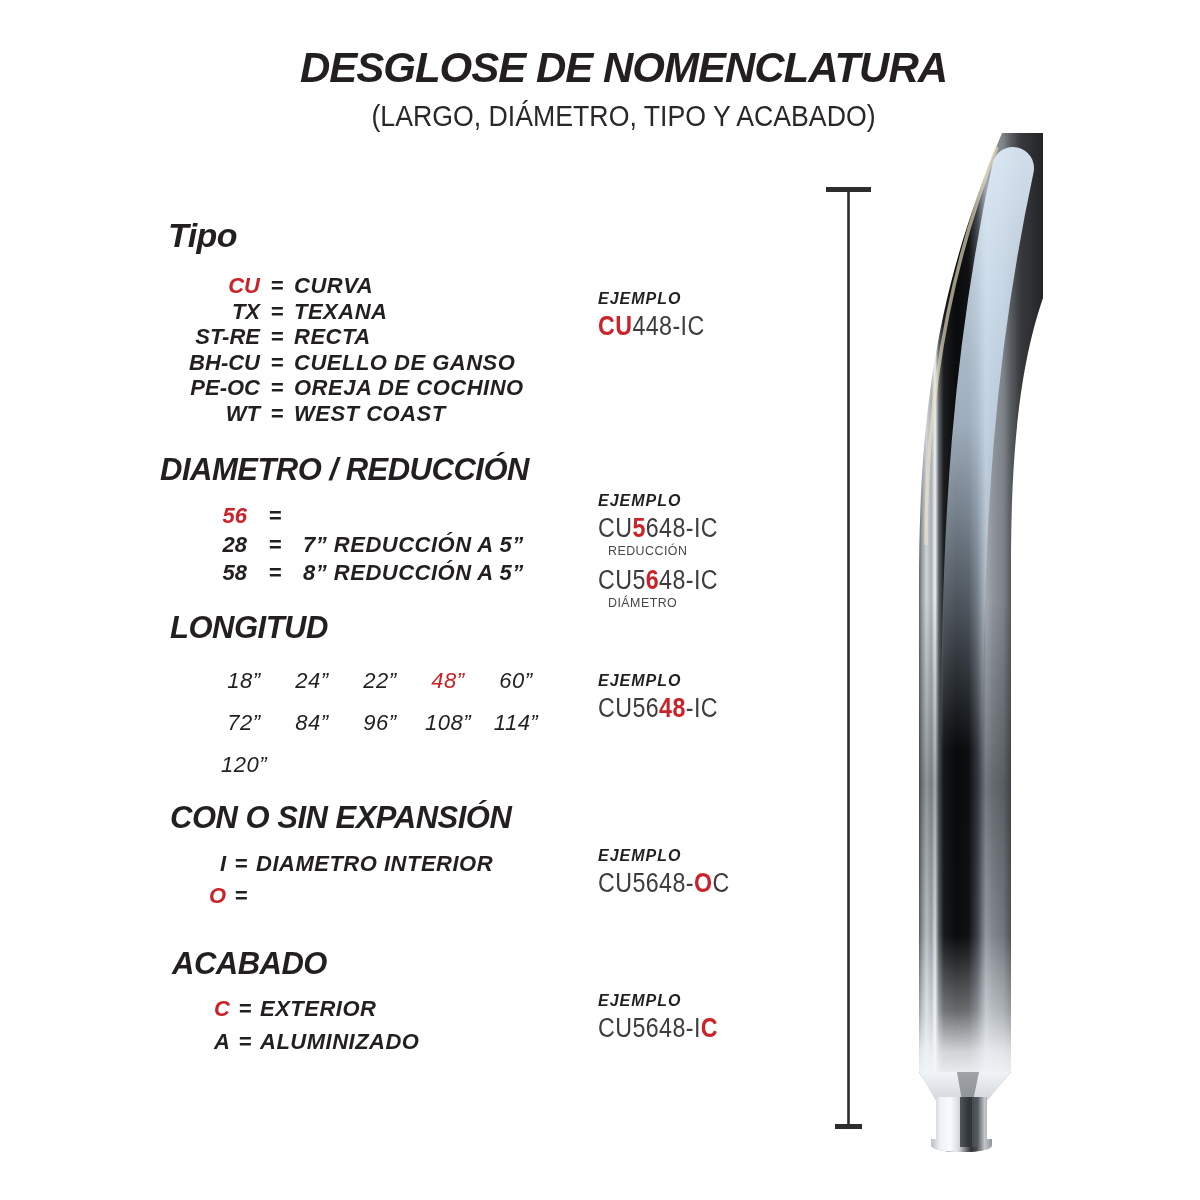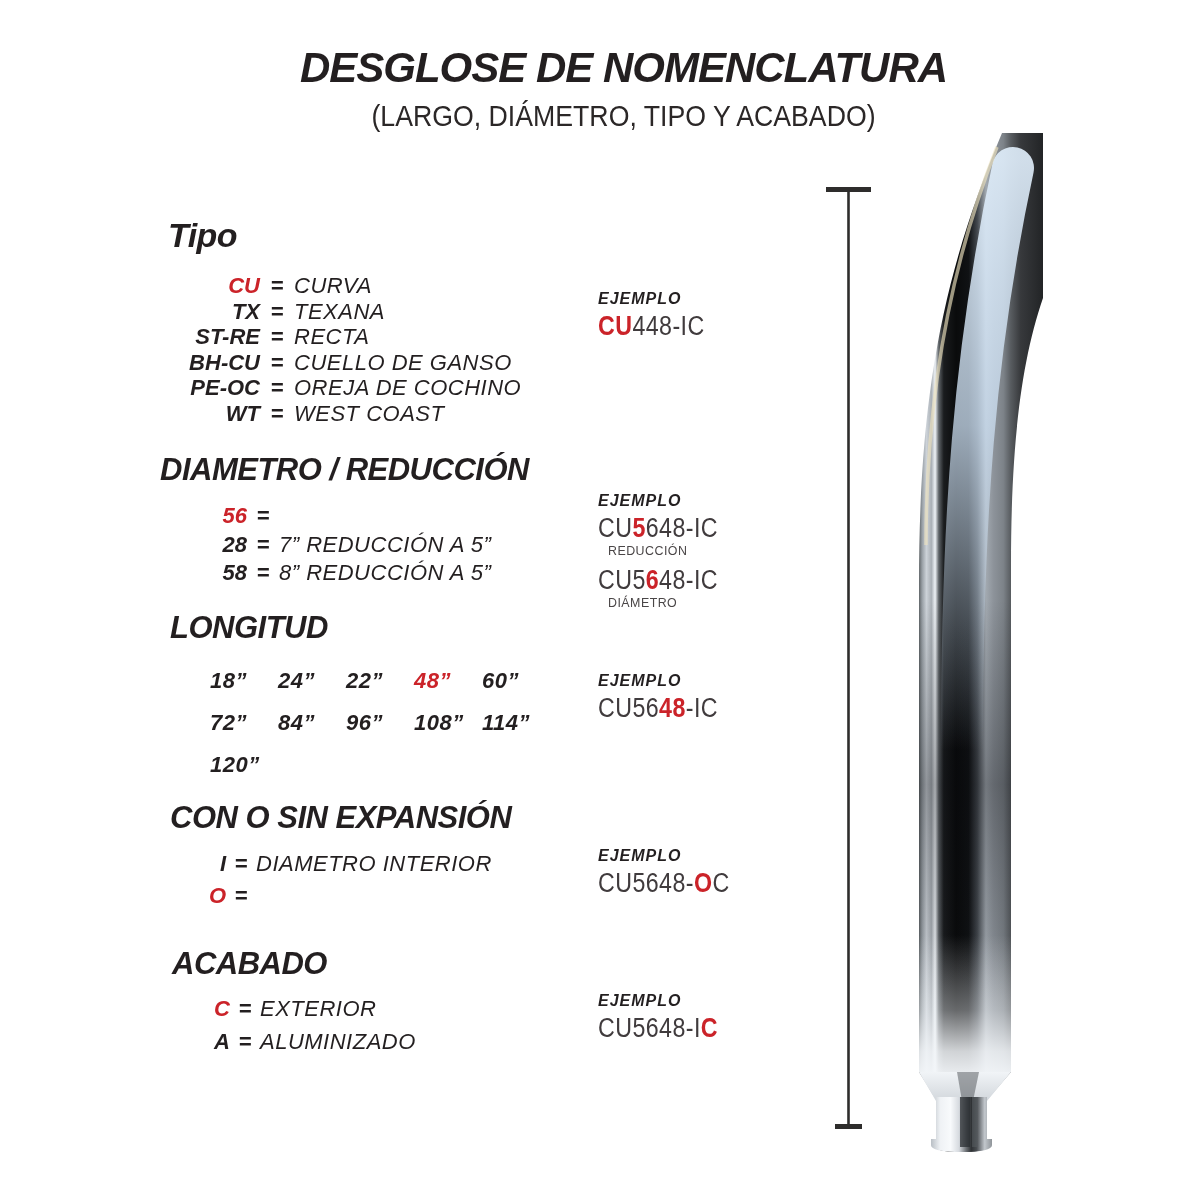--- a/index.html
+++ b/index.html
@@ -21,47 +21,47 @@
   .sec { position:absolute; }
   .sec-h {
     font-size:31px; font-weight:bold; font-style:italic; letter-spacing:-0.5px;
     white-space:nowrap;
   }
   .sec-h.tipo-h { font-size:34px; }
   .def-rows { margin-top:18px; }
   .def-row { display:flex; align-items:baseline; white-space:nowrap; }
   .def-row .code { text-align:right; font-weight:bold; font-style:italic; }
   .def-row .eq  { text-align:center; font-weight:bold; font-style:italic; }
-  .def-row .lbl { font-weight:normal; font-style:italic; letter-spacing:0.5px; }
+  .def-row .lbl { font-weight:bold; font-style:italic; letter-spacing:0.5px; }
   .def-row span { font-size:22px; }
   .red { color:#cb2329; }
 
   .tipo-rows .def-row { line-height:25.5px; }
   .tipo-rows .code { width:92px; }
   .tipo-rows .eq { width:34px; }
 
   .dia-rows { margin-top:14px; }
-  .dia-rows .def-row { line-height:28.5px; }
+  .dia-rows .def-row { line-height:28.5px;gap:12px; }
   .dia-rows .code { width:87px; }
   .dia-rows .eq { width:32px; }
 
   .exp-rows { margin-top:12px; }
   .exp-rows .def-row { line-height:31.5px; }
   .exp-rows .code { width:56px; }
   .exp-rows .eq { width:30px; }
 
   .aca-rows { margin-top:10px; }
   .aca-rows .def-row { line-height:33px; }
   .aca-rows .code { width:58px; }
   .aca-rows .eq { width:30px; }
 
   .len-grid { margin-top:14px; margin-left:40px; }
   .len-row { display:flex; height:42px; align-items:center; }
   .len-val {
-    width:68px; text-align:left; font-size:22px; font-weight:bold;
+    width:68px; text-align:center; font-size:22px; font-weight:normal;
     font-style:italic; letter-spacing:0.5px;
   }
   
   .example { position:absolute; left:598px; }
   .ex-label {
     font-size:16px; font-weight:bold; font-style:italic; letter-spacing:1px;
   }
   .ex-code {
     margin-top:4px; font-size:27px; font-weight:400; color:#403b3d;
     letter-spacing:0.5px; transform:scaleX(0.86); transform-origin:left center;

